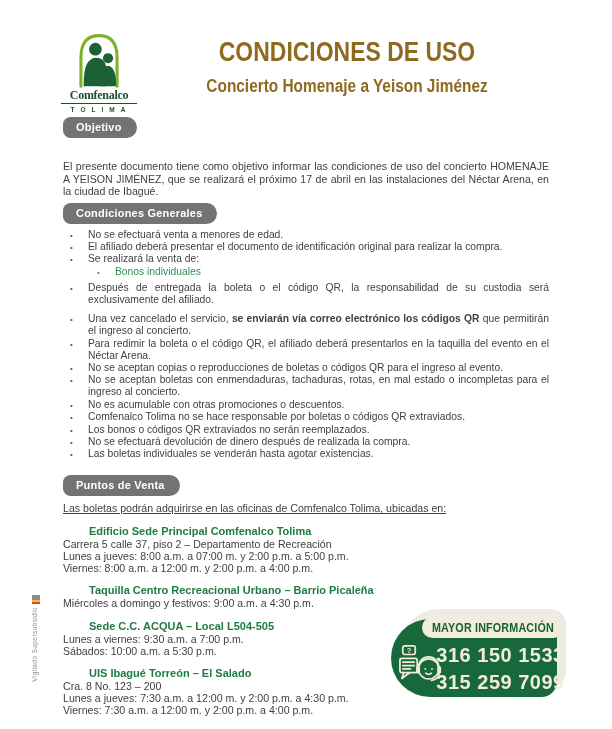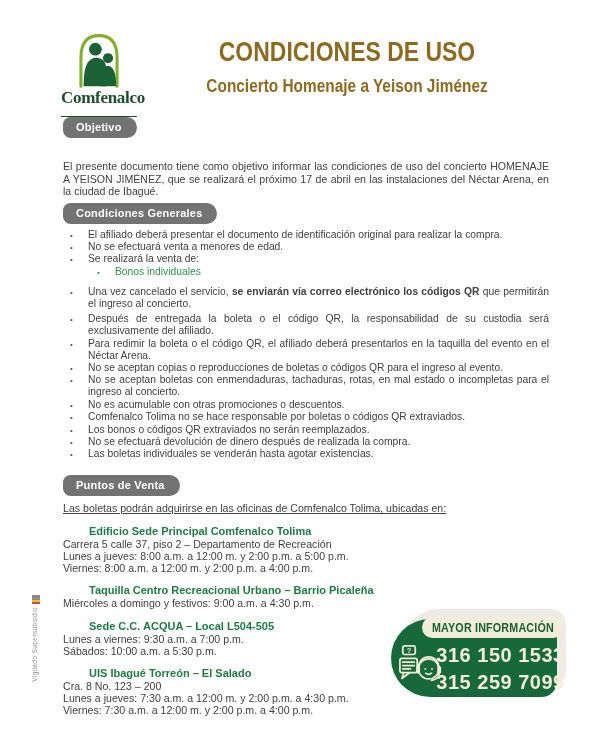--- a/index.html
+++ b/index.html
@@ -6,23 +6,23 @@
   html,body { margin:0; padding:0; background:#ffffff; }
   .page {
     position:relative; width:612px; height:729px; background:#ffffff;
     font-family:"Liberation Sans", sans-serif; color:#414141; overflow:hidden;
   }
 
   
   .logo { position:absolute; left:61px; top:31px; width:76px; text-align:center; }
   .logo svg { display:block; margin:0 auto; }
   .logo-name {
-    font-family:"Liberation Serif", serif; font-weight:700; font-size:17px;
+    font-family:"Liberation Serif", serif; font-weight:700; font-size:12px;
     color:#1d4f2d; line-height:1.05; letter-spacing:-0.3px;
-    border-bottom:1.5px solid #1d4f2d; padding-bottom:9px;
+    border-bottom:1.5px solid #1d4f2d; padding-bottom:1px;
   }
   .logo-region { font-size:6.5px; font-weight:700; color:#1d4f2d; letter-spacing:6px; margin-top:2.5px; text-indent:4px; }
 
   
   .titles { position:absolute; left:140px; right:58px; top:36px; text-align:center; color:#8d6a1f; }
   .title-main { font-size:28px; font-weight:700; white-space:nowrap; transform:scaleX(0.82); transform-origin:50% 50%; }
   .title-sub  { margin-top:8px; font-size:17.5px; font-weight:700; white-space:nowrap; transform:scaleX(0.88); transform-origin:50% 50%; }
 
   
   .content { position:absolute; left:63px; width:486px; top:117px; font-size:10.6px; line-height:12.5px; }
@@ -113,43 +113,43 @@
     <div class="title-sub">Concierto Homenaje a Yeison Jiménez</div>
   </div>
 
   <div class="content">
 
     <div class="badge-row"><span class="badge">Objetivo</span></div>
     <div class="para">El presente documento tiene como objetivo informar las condiciones de uso del concierto HOMENAJE A YEISON JIMÉNEZ, que se realizará el próximo 17 de abril en las instalaciones del Néctar Arena, en la ciudad de Ibagué.</div>
 
     <div class="badge-row row-condiciones"><span class="badge">Condiciones Generales</span></div>
     <ul class="cond">
+      <li class="cond-item"><span class="bullet"></span><span>No se efectuará venta a menores de edad.</span></li>
       <li class="cond-item"><span class="bullet"></span><span>El afiliado deberá presentar el documento de identificación original para realizar la compra.</span></li>
-      <li class="cond-item"><span class="bullet"></span><span>No se efectuará venta a menores de edad.</span></li>
       <li class="cond-item"><span class="bullet"></span><span>Se realizará la venta de:</span></li>
       <li class="cond-item sub-item"><span class="bullet"></span><span>Bonos individuales</span></li>
+      <li class="cond-item gap-md"><span class="bullet"></span><span>Después de entregada la boleta o el código QR, la responsabilidad de su custodia será exclusivamente del afiliado.</span></li>
       <li class="cond-item gap-lg"><span class="bullet"></span><span>Una vez cancelado el servicio, </span><span class="b">se enviarán vía correo electrónico los códigos QR</span><span> que permitirán el ingreso al concierto.</span></li>
-      <li class="cond-item gap-md"><span class="bullet"></span><span>Después de entregada la boleta o el código QR, la responsabilidad de su custodia será exclusivamente del afiliado.</span></li>
       <li class="cond-item"><span class="bullet"></span><span>Para redimir la boleta o el código QR, el afiliado deberá presentarlos en la taquilla del evento en el Néctar Arena.</span></li>
       <li class="cond-item"><span class="bullet"></span><span>No se aceptan copias o reproducciones de boletas o códigos QR para el ingreso al evento.</span></li>
       <li class="cond-item"><span class="bullet"></span><span>No se aceptan boletas con enmendaduras, tachaduras, rotas, en mal estado o incompletas para el ingreso al concierto.</span></li>
       <li class="cond-item"><span class="bullet"></span><span>No es acumulable con otras promociones o descuentos.</span></li>
       <li class="cond-item"><span class="bullet"></span><span>Comfenalco Tolima no se hace responsable por boletas o códigos QR extraviados.</span></li>
       <li class="cond-item"><span class="bullet"></span><span>Los bonos o códigos QR extraviados no serán reemplazados.</span></li>
       <li class="cond-item"><span class="bullet"></span><span>No se efectuará devolución de dinero después de realizada la compra.</span></li>
       <li class="cond-item"><span class="bullet"></span><span>Las boletas individuales se venderán hasta agotar existencias.</span></li>
     </ul>
 
     <div class="badge-row row-puntos"><span class="badge">Puntos de Venta</span></div>
     <div class="intro">Las boletas podrán adquirirse en las oficinas de Comfenalco Tolima, ubicadas en:</div>
 
     <div class="loc">
       <div class="loc-name">Edificio Sede Principal Comfenalco Tolima</div>
       <div class="loc-line">Carrera 5 calle 37, piso 2 – Departamento de Recreación</div>
-      <div class="loc-line">Lunes a jueves: 8:00 a.m. a 12:00 m. y 2:00 p.m. a 5:00 p.m.</div>
+      <div class="loc-line">Lunes a jueves: 8:00 a.m. a 07:00 m. y 2:00 p.m. a 5:00 p.m.</div>
       <div class="loc-line">Viernes: 8:00 a.m. a 12:00 m. y 2:00 p.m. a 4:00 p.m.</div>
     </div>
 
     <div class="loc">
       <div class="loc-name">Taquilla Centro Recreacional Urbano – Barrio Picaleña</div>
       <div class="loc-line">Miércoles a domingo y festivos: 9:00 a.m. a 4:30 p.m.</div>
     </div>
 
     <div class="loc">
       <div class="loc-name">Sede C.C. ACQUA – Local L504-505</div>

